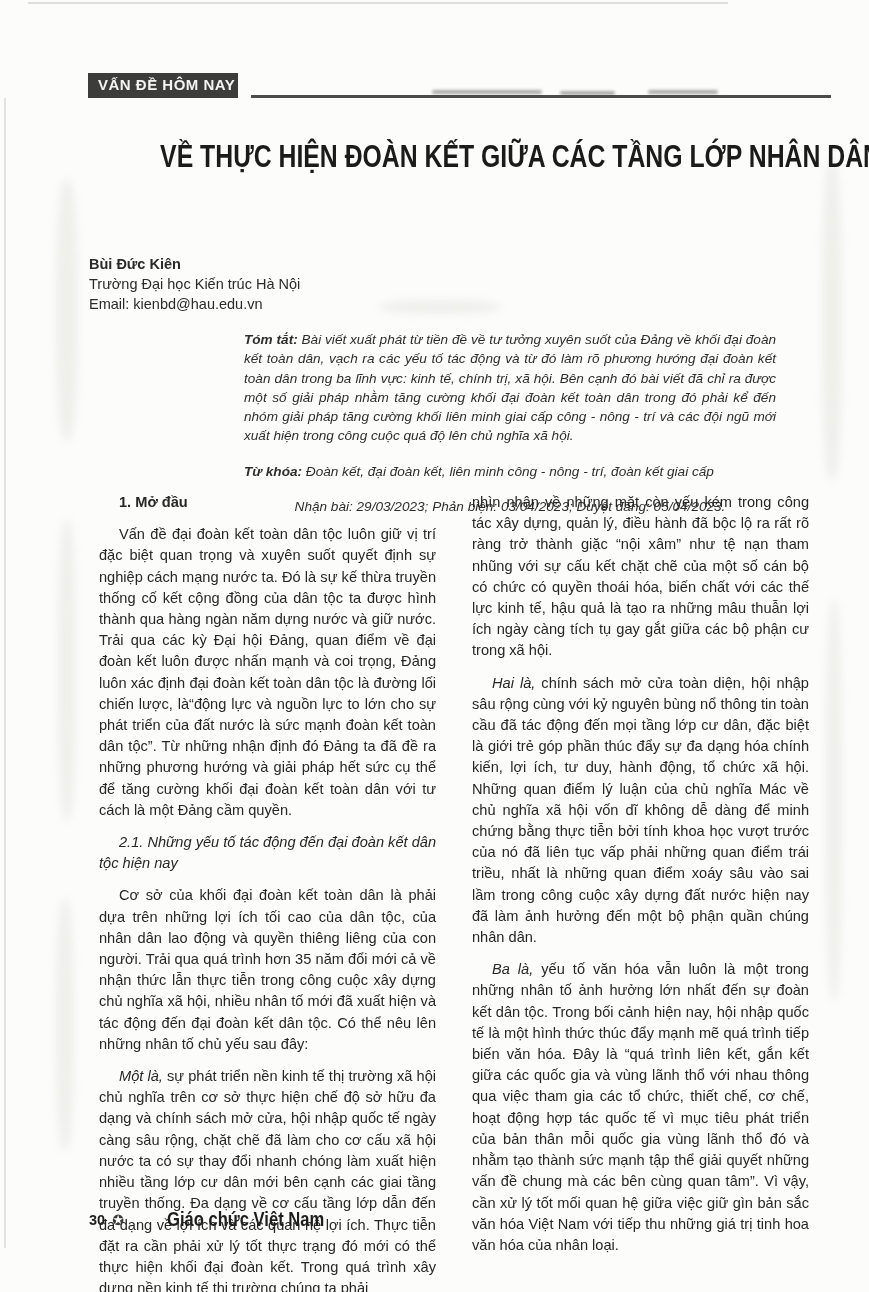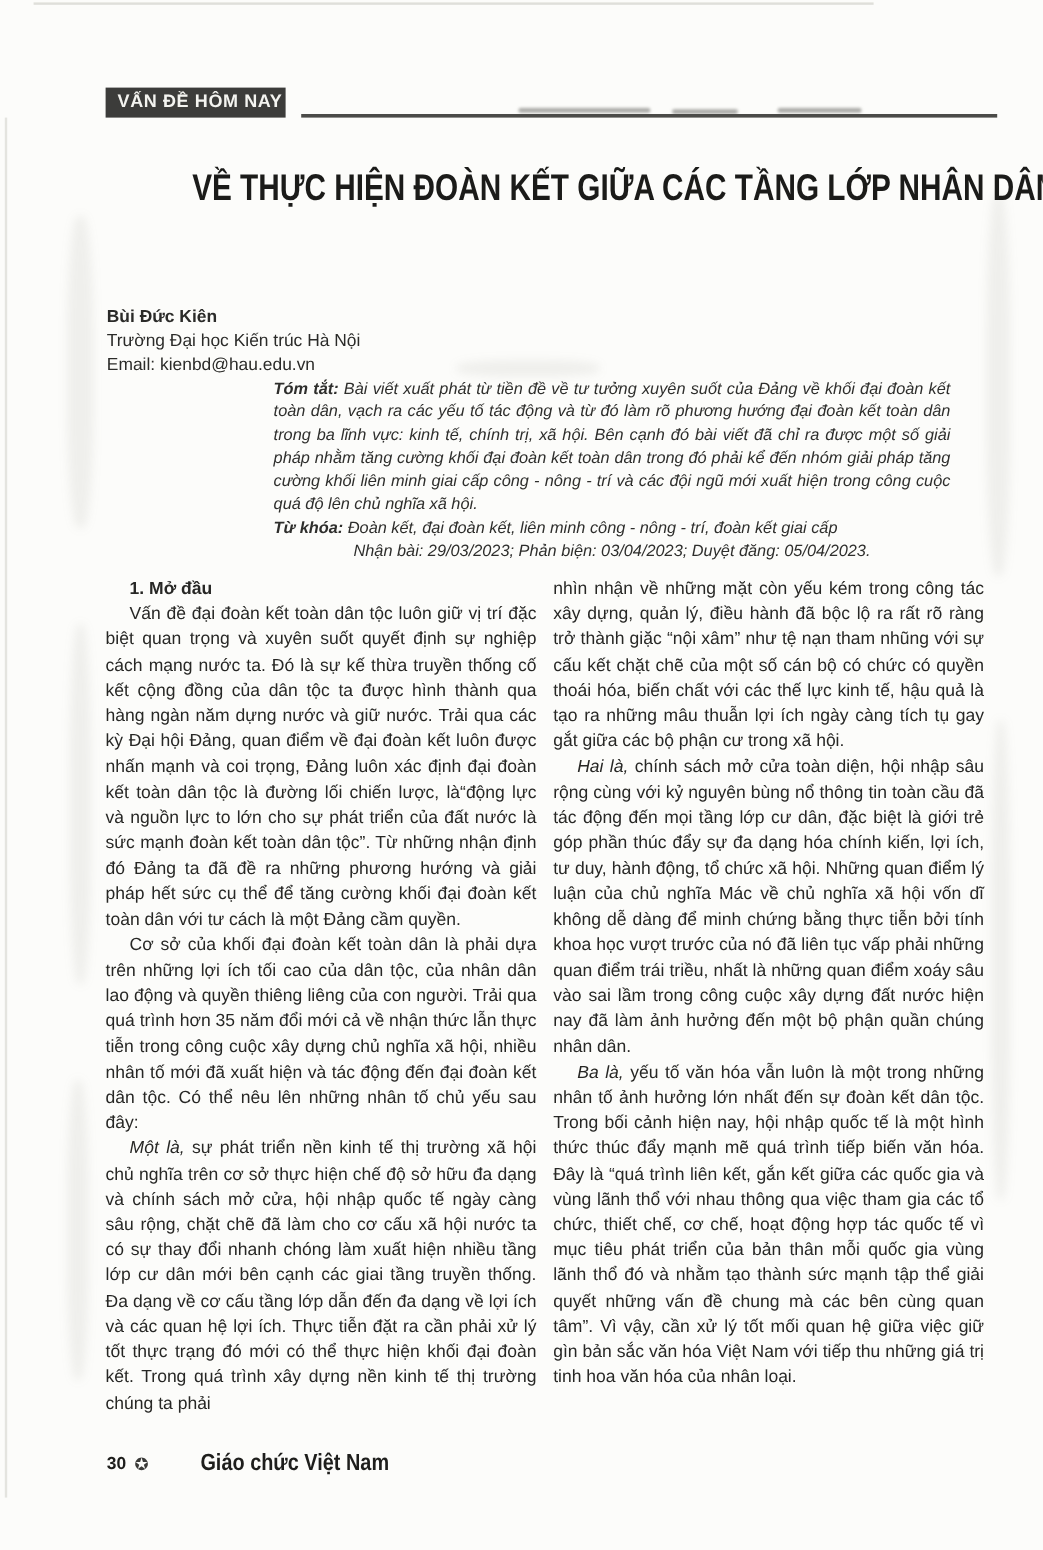--- a/index.html
+++ b/index.html
@@ -41,32 +41,32 @@
 
   
   .author{position:absolute;top:254px;left:89px;font-size:14.5px;line-height:20px;color:#2b2b29;}
   .author .name{font-weight:bold;}
 
   
   .abstract{
     position:absolute;top:314px;left:228px;width:564px;
     font-style:italic;font-size:13.6px;line-height:19.3px;color:#2e2e2c;
   }
-  .abstract p{margin:0;text-align:justify;}
+  .abstract p{margin:16px;text-align:justify;}
   .abstract .label{font-weight:bold;}
   .abstract .dates{text-align:center;}
 
   
   .body-cols{
     position:absolute;top:481px;left:88px;width:732px;
     display:flex;gap:14px;
   }
   .col{width:359px;font-size:14.6px;line-height:21.2px;color:#27272५;}
   .col{color:#272725;}
-  .col p{margin:0;text-indent:20px;text-align:justify;}
+  .col p{margin:11px;text-indent:20px;text-align:justify;}
   .col p.no-indent{text-indent:0;}
   .col .h{font-weight:bold;}
   .col .sub{font-style:italic;}
   .col .gap{margin-top:9px;}
   .lead{font-style:italic;}
 
   
   .footer{
     position:absolute;top:1208px;left:89px;
     display:flex;align-items:center;gap:7px;color:#1e1e1c;
@@ -109,20 +109,21 @@
   <div class="abstract">
     <p><span class="label">Tóm tắt:</span><span> Bài viết xuất phát từ tiền đề về tư tưởng xuyên suốt của Đảng về khối đại đoàn kết toàn dân, vạch ra các yếu tố tác động và từ đó làm rõ phương hướng đại đoàn kết toàn dân trong ba lĩnh vực: kinh tế, chính trị, xã hội. Bên cạnh đó bài viết đã chỉ ra được một số giải pháp nhằm tăng cường khối đại đoàn kết toàn dân trong đó phải kể đến nhóm giải pháp tăng cường khối liên minh giai cấp công - nông - trí và các đội ngũ mới xuất hiện trong công cuộc quá độ lên chủ nghĩa xã hội.</span></p>
     <p><span class="label">Từ khóa:</span><span> Đoàn kết, đại đoàn kết, liên minh công - nông - trí, đoàn kết giai cấp</span></p>
     <p class="dates">Nhận bài: 29/03/2023; Phản biện: 03/04/2023; Duyệt đăng: 05/04/2023.</p>
   </div>
 
   <div class="body-cols">
     <div class="col">
       <p class="h">1. Mở đầu</p>
       <p>Vấn đề đại đoàn kết toàn dân tộc luôn giữ vị trí đặc biệt quan trọng và xuyên suốt quyết định sự nghiệp cách mạng nước ta. Đó là sự kế thừa truyền thống cố kết cộng đồng của dân tộc ta được hình thành qua hàng ngàn năm dựng nước và giữ nước. Trải qua các kỳ Đại hội Đảng, quan điểm về đại đoàn kết luôn được nhấn mạnh và coi trọng, Đảng luôn xác định đại đoàn kết toàn dân tộc là đường lối chiến lược, là“động lực và nguồn lực to lớn cho sự phát triển của đất nước là sức mạnh đoàn kết toàn dân tộc”. Từ những nhận định đó Đảng ta đã đề ra những phương hướng và giải pháp hết sức cụ thể để tăng cường khối đại đoàn kết toàn dân với tư cách là một Đảng cầm quyền.</p>
+      <p class="sub">2.1. Những yếu tố tác động đến đại đoàn kết dân tộc hiện nay</p>
       <p>Cơ sở của khối đại đoàn kết toàn dân là phải dựa trên những lợi ích tối cao của dân tộc, của nhân dân lao động và quyền thiêng liêng của con người. Trải qua quá trình hơn 35 năm đổi mới cả về nhận thức lẫn thực tiễn trong công cuộc xây dựng chủ nghĩa xã hội, nhiều nhân tố mới đã xuất hiện và tác động đến đại đoàn kết dân tộc. Có thể nêu lên những nhân tố chủ yếu sau đây:</p>
       <p><span class="lead">Một là,</span><span> sự phát triển nền kinh tế thị trường xã hội chủ nghĩa trên cơ sở thực hiện chế độ sở hữu đa dạng và chính sách mở cửa, hội nhập quốc tế ngày càng sâu rộng, chặt chẽ đã làm cho cơ cấu xã hội nước ta có sự thay đổi nhanh chóng làm xuất hiện nhiều tầng lớp cư dân mới bên cạnh các giai tầng truyền thống. Đa dạng về cơ cấu tầng lớp dẫn đến đa dạng về lợi ích và các quan hệ lợi ích. Thực tiễn đặt ra cần phải xử lý tốt thực trạng đó mới có thể thực hiện khối đại đoàn kết. Trong quá trình xây dựng nền kinh tế thị trường chúng ta phải</span></p>
     </div>
     <div class="col">
       <p class="no-indent">nhìn nhận về những mặt còn yếu kém trong công tác xây dựng, quản lý, điều hành đã bộc lộ ra rất rõ ràng trở thành giặc “nội xâm” như tệ nạn tham nhũng với sự cấu kết chặt chẽ của một số cán bộ có chức có quyền thoái hóa, biến chất với các thế lực kinh tế, hậu quả là tạo ra những mâu thuẫn lợi ích ngày càng tích tụ gay gắt giữa các bộ phận cư trong xã hội.</p>
       <p><span class="lead">Hai là,</span><span> chính sách mở cửa toàn diện, hội nhập sâu rộng cùng với kỷ nguyên bùng nổ thông tin toàn cầu đã tác động đến mọi tầng lớp cư dân, đặc biệt là giới trẻ góp phần thúc đẩy sự đa dạng hóa chính kiến, lợi ích, tư duy, hành động, tổ chức xã hội. Những quan điểm lý luận của chủ nghĩa Mác về chủ nghĩa xã hội vốn dĩ không dễ dàng để minh chứng bằng thực tiễn bởi tính khoa học vượt trước của nó đã liên tục vấp phải những quan điểm trái triều, nhất là những quan điểm xoáy sâu vào sai lầm trong công cuộc xây dựng đất nước hiện nay đã làm ảnh hưởng đến một bộ phận quần chúng nhân dân.</span></p>
       <p><span class="lead">Ba là,</span><span> yếu tố văn hóa vẫn luôn là một trong những nhân tố ảnh hưởng lớn nhất đến sự đoàn kết dân tộc. Trong bối cảnh hiện nay, hội nhập quốc tế là một hình thức thúc đẩy mạnh mẽ quá trình tiếp biến văn hóa. Đây là “quá trình liên kết, gắn kết giữa các quốc gia và vùng lãnh thổ với nhau thông qua việc tham gia các tổ chức, thiết chế, cơ chế, hoạt động hợp tác quốc tế vì mục tiêu phát triển của bản thân mỗi quốc gia vùng lãnh thổ đó và nhằm tạo thành sức mạnh tập thể giải quyết những vấn đề chung mà các bên cùng quan tâm”. Vì vậy, cần xử lý tốt mối quan hệ giữa việc giữ gìn bản sắc văn hóa Việt Nam với tiếp thu những giá trị tinh hoa văn hóa của nhân loại.</span></p>
     </div>
   </div>
 

